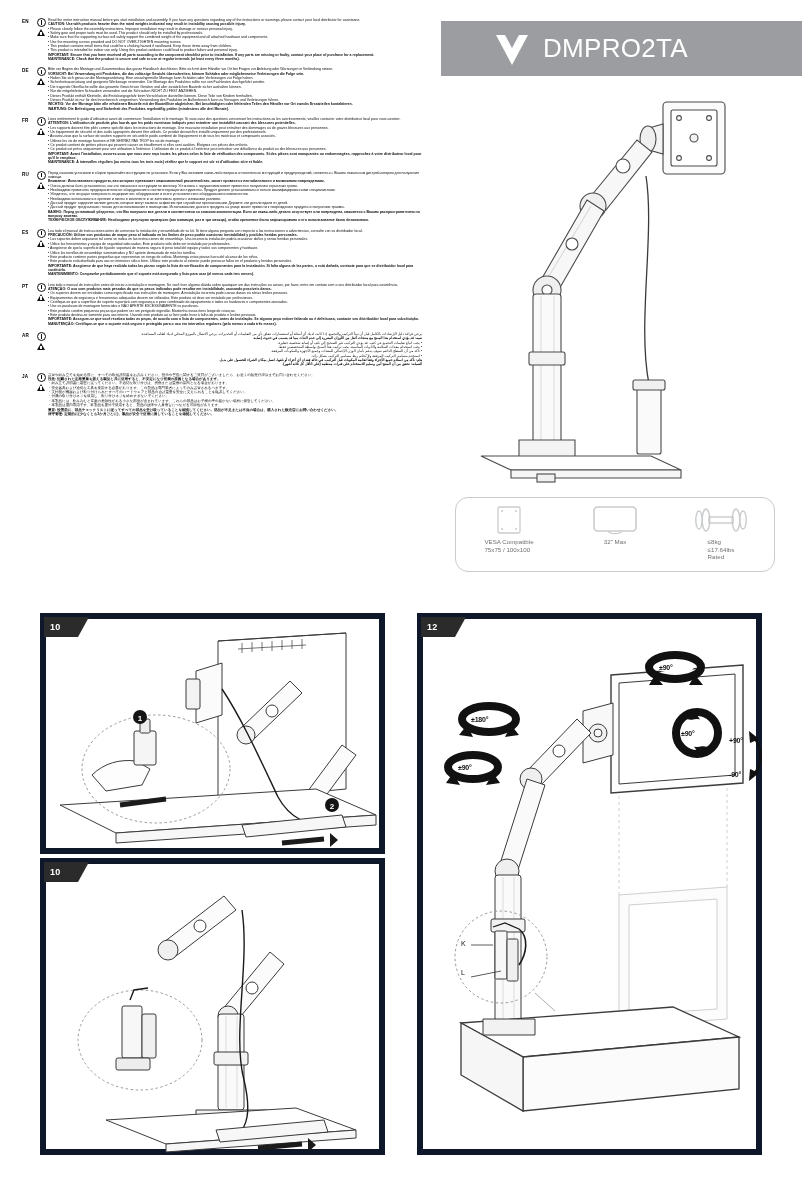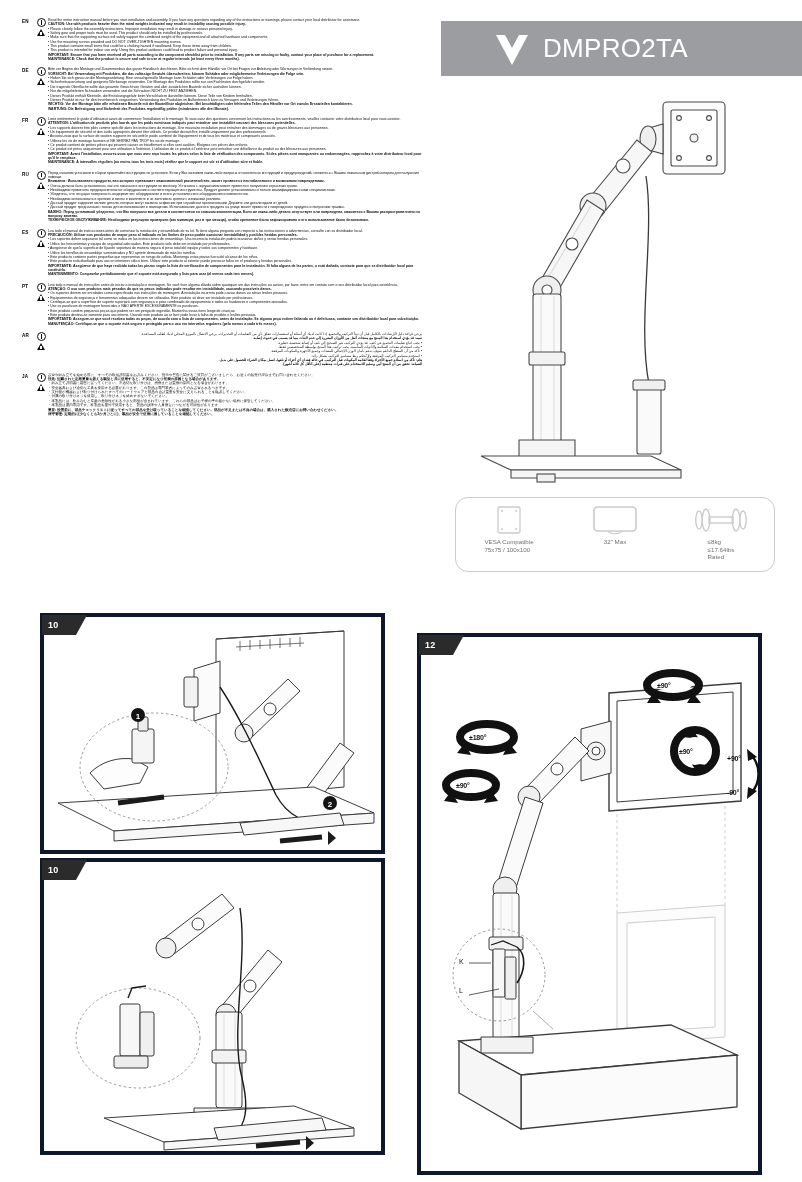--- a/index.html
+++ b/index.html
@@ -163,27 +163,27 @@
     text-align: center;
     margin-top: 3px;
     white-space: pre-line;
   }
   .spec-cell.left .spec-label { text-align: left; }
   .spec-cell.right .spec-label { text-align: left; }
 
   
   .panel {
     position: absolute;
-    border: 4px solid #0f172a;
+    border: 6px solid #0f172a;
     background: #fff;
     box-sizing: border-box;
   }
   #panel-10 { left: 40px;  top: 613px; width: 345px; height: 241px; }
   #panel-11 { left: 40px;  top: 858px; width: 345px; height: 297px; }
-  #panel-12 { left: 417px; top: 613px; width: 345px; height: 542px; margin-top: 20px; }
+  #panel-12 { left: 417px; top: 613px; width: 345px; height: 542px; }
 
   .step-badge {
     position: absolute;
     left: -2px; top: -2px;
     height: 20px;
     min-width: 26px;
     background: #2b2b2b;
     color: #fff;
     font-size: 9px;
     font-weight: bold;

